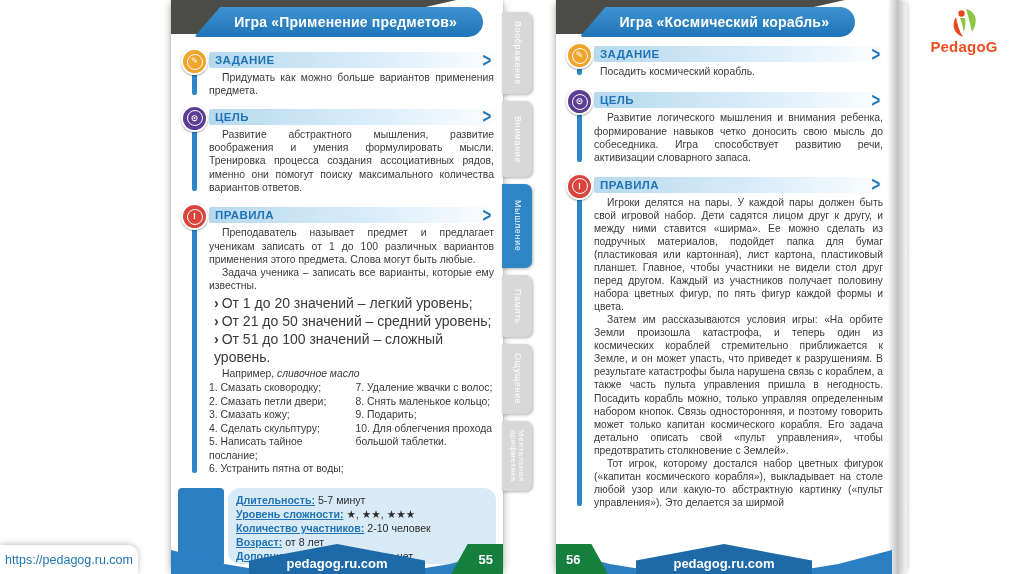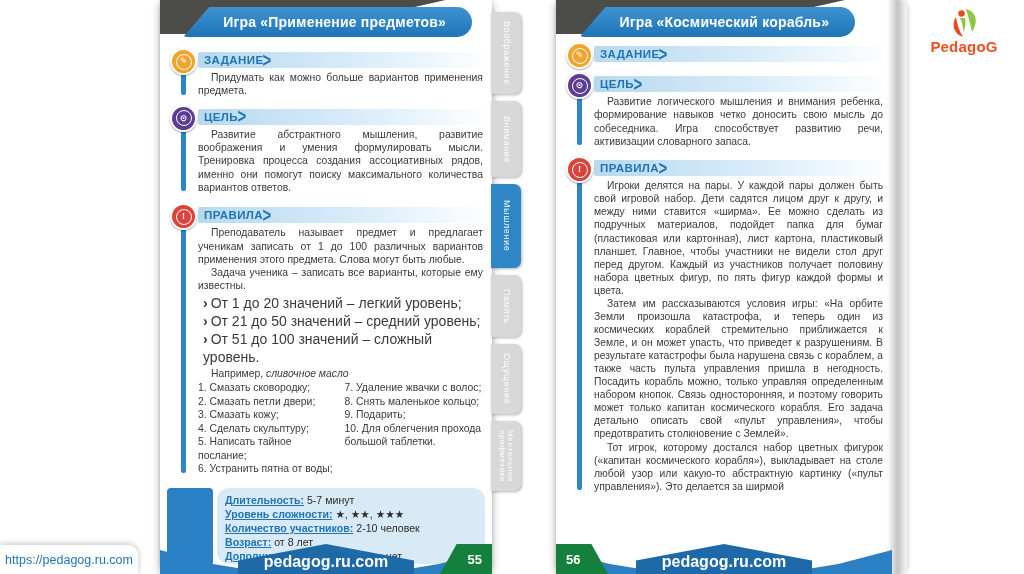--- a/index.html
+++ b/index.html
@@ -2,21 +2,21 @@
 <html><head>
 <meta charset="utf-8">
 <style>
   html,body{margin:0;padding:0;}
   body{
     width:1024px;height:574px;position:relative;overflow:hidden;
     background:#ffffff;
     font-family:"Liberation Sans","DejaVu Sans",sans-serif;
   }
   .page-wrap{position:absolute;top:0;height:574px;}
-  .page-wrap.left{left:160px;width:362px;}
+  .page-wrap.left{left:171px;width:362px;}
   .page-wrap.right{left:556px;width:411px;}
   .page-body{
     position:absolute;top:0;left:0;width:332px;height:574px;
     background:#ffffff;border-radius:0 0 10px 10px;
     box-shadow:0 3px 9px rgba(0,0,0,0.35), 0 0 2px rgba(0,0,0,0.2);
   }
   
   .hdr{position:absolute;top:0;left:0;right:0;height:44px;overflow:hidden;border-radius:0;}
   .hdr .corner{
     position:absolute;top:0;left:0;width:86%;height:34px;background:#4c4c49;
@@ -44,21 +44,21 @@
   }
   .icn .ring{
     width:14px;height:14px;border:1.4px solid #ffffff;border-radius:50%;
     display:flex;align-items:center;justify-content:center;
     color:#ffffff;font-size:9px;font-weight:bold;line-height:1;
   }
   .icn.orange{background:#f0a42c;}
   .icn.purple{background:#5c3d94;}
   .icn.red{background:#d9453c;}
   .hbar{
-    height:16px;display:flex;align-items:center;
+    height:16px;display:flex;align-items:center;justify-content:space-between;
     background:linear-gradient(90deg,#b7d9ee 0%,#d8ecf9 55%,rgba(222,240,250,0.1) 100%);
     border-radius:2px;padding:0 3px 0 6px;
   }
   .hbar .hlabel{color:#1f74b5;font-weight:bold;font-size:11.5px;letter-spacing:0.4px;}
   .chev{color:#1f74b5;font-weight:bold;font-size:13px;transform:scaleY(1.55) scaleX(1.15);line-height:1;}
   .body-txt{
     margin-top:3px;color:#3a3a3a;font-size:10.4px;line-height:1.28;text-align:justify;
   }
   .body-txt p{margin:0;text-indent:13px;}
   .bullets{margin-top:1px;}
@@ -90,21 +90,21 @@
   .blueband{
     position:absolute;bottom:0;left:0;right:0;height:26px;background:#2b7fc3;z-index:1;
     clip-path:polygon(0 8%,16% 62%,32% 95%,68% 95%,84% 62%,100% 8%,100% 100%,0 100%);
   }
   .banner{
     position:absolute;bottom:0;left:50%;transform:translateX(-50%);
     width:176px;height:30px;background:#1e6aa8;z-index:3;
     clip-path:polygon(50% 0,100% 55%,100% 100%,0 100%,0 55%);
     display:flex;align-items:flex-end;justify-content:center;
   }
-  .banner .site{color:#ffffff;font-weight:bold;font-size:16px;padding-bottom:3px;}
+  .banner .site{color:#ffffff;font-weight:bold;font-size:13px;padding-bottom:3px;}
   .pnum{
     position:absolute;bottom:0;height:30px;width:52px;background:#15803d;z-index:4;
     color:#ffffff;font-weight:bold;font-size:13px;display:flex;align-items:center;
   }
   .pnum.right{right:0;clip-path:polygon(32% 0,100% 0,100% 100%,0 100%);justify-content:flex-end;padding-right:10px;box-sizing:border-box;}
   .pnum.left{left:0;clip-path:polygon(0 0,68% 0,100% 100%,0 100%);justify-content:flex-start;padding-left:10px;box-sizing:border-box;}
   
   .tabs{position:absolute;left:331px;top:12px;width:30px;display:flex;flex-direction:column;gap:7px;}
   .tab{
     writing-mode:vertical-rl;background:#d8d8d8;color:rgba(255,255,255,0.95);
@@ -264,20 +264,23 @@
 
       <div class="section" style="margin-top:2px;">
         <div class="vbar"></div>
         <div class="icn orange">
             <span class="ring">✎</span>
           </div>
         <div class="hbar">
           <span class="hlabel">ЗАДАНИЕ</span>
           <span class="chev">&gt;</span>
         </div>
+        <div class="body-txt">
+            <p style="text-indent:6px;">Посадить космический корабль.</p>
+          </div>
       </div>
 
       <div class="section" style="margin-top:14px;">
         <div class="vbar"></div>
         <div class="icn purple">
             <span class="ring">⊙</span>
           </div>
         <div class="hbar">
           <span class="hlabel">ЦЕЛЬ</span>
           <span class="chev">&gt;</span>

